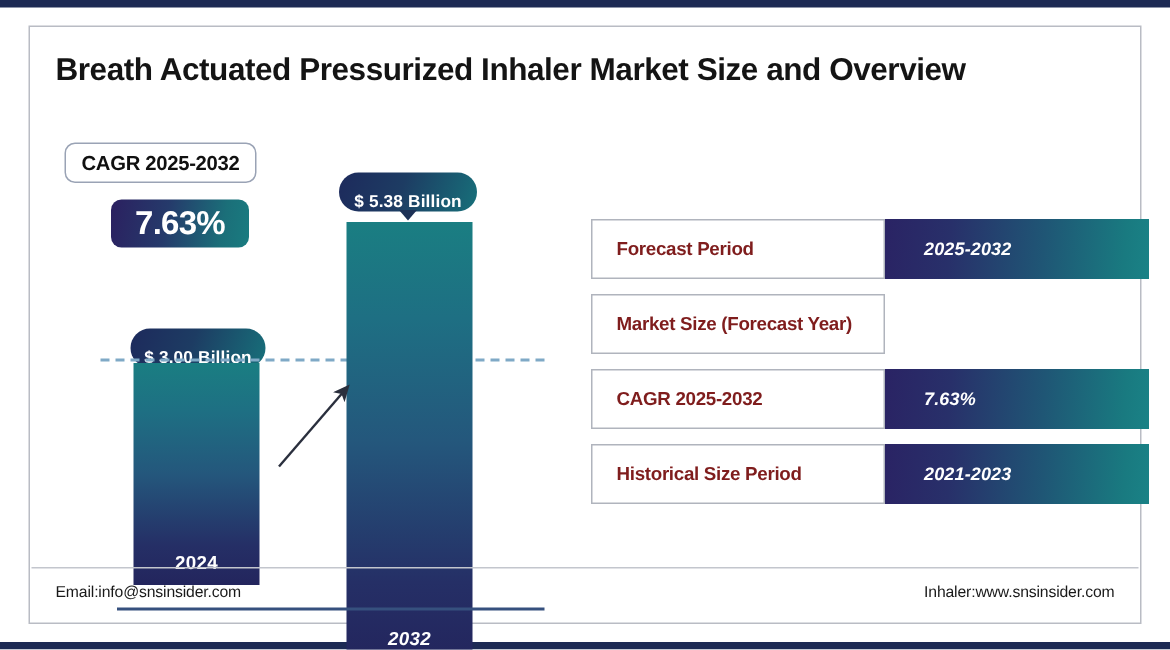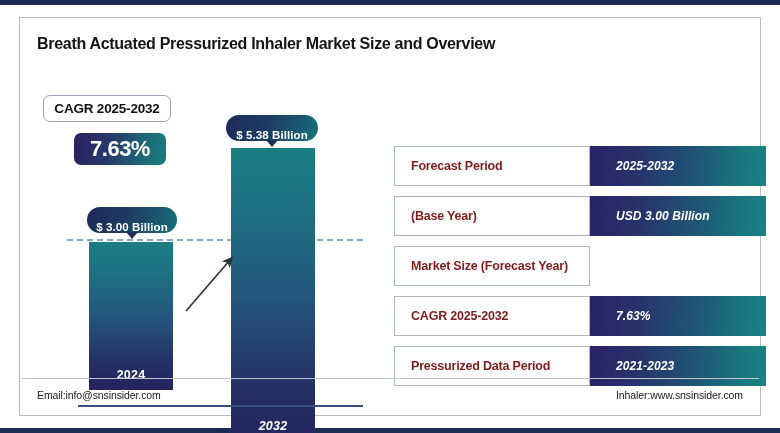--- a/index.html
+++ b/index.html
@@ -41,21 +41,21 @@
     background: #ffffff;
     box-sizing: border-box;
   }
 
   
   .title {
     position: absolute;
     left: 17px;
     top: 17px;
     width: 700px;
-    font-size: 16px;
+    font-size: 21px;
     font-weight: bold;
     color: #141414;
     letter-spacing: -0.3px;
     white-space: nowrap;
   }
 
   
   .cagr-label-box {
     position: absolute;
     left: 23px;
@@ -172,21 +172,21 @@
     position: absolute;
     left: 50%;
     margin-left: -6px;
     bottom: -6px;
     width: 0;
     height: 0;
     border-left: 6px solid transparent;
     border-right: 6px solid transparent;
     border-top: 7px solid #1d3156;
   }
-  #pill-2024 { left: 44px; top: 129px; width: 90px; }
+  #pill-2024 { left: 44px; top: 141px; width: 90px; }
   #pill-2032 { left: 183px; top: 37px;  width: 92px; }
 
   
   .growth-arrow {
     position: absolute;
     left: 140px;
     top: 175px;
     width: 56px;
     height: 62px;
     overflow: visible;
@@ -319,47 +319,39 @@
 
       <div class="row">
         <div class="cell-label">
           <span>Forecast Period</span>
         </div>
         <div class="cell-value">
           <span>2025-2032</span>
         </div>
       </div>
 
-      <div class="row">
-        <div class="cell-label">
-          <span>(Base Year)</span>
-        </div>
-        <div class="cell-value">
-          <span>USD  3.00 Billion</span>
-        </div>
-      </div>
 
       <div class="row">
         <div class="cell-label">
           <span>Market Size (Forecast Year)</span>
         </div>
       </div>
 
       <div class="row">
         <div class="cell-label">
           <span>CAGR 2025-2032</span>
         </div>
         <div class="cell-value">
           <span>7.63%</span>
         </div>
       </div>
 
       <div class="row">
         <div class="cell-label">
-          <span>Pressurized Data Period</span>
+          <span>Historical Size Period</span>
         </div>
         <div class="cell-value">
           <span>2021-2023</span>
         </div>
       </div>
 
     </div>
 
     <div class="footer-sep"></div>
     <div class="footer-left">Email:info@snsinsider.com</div>

